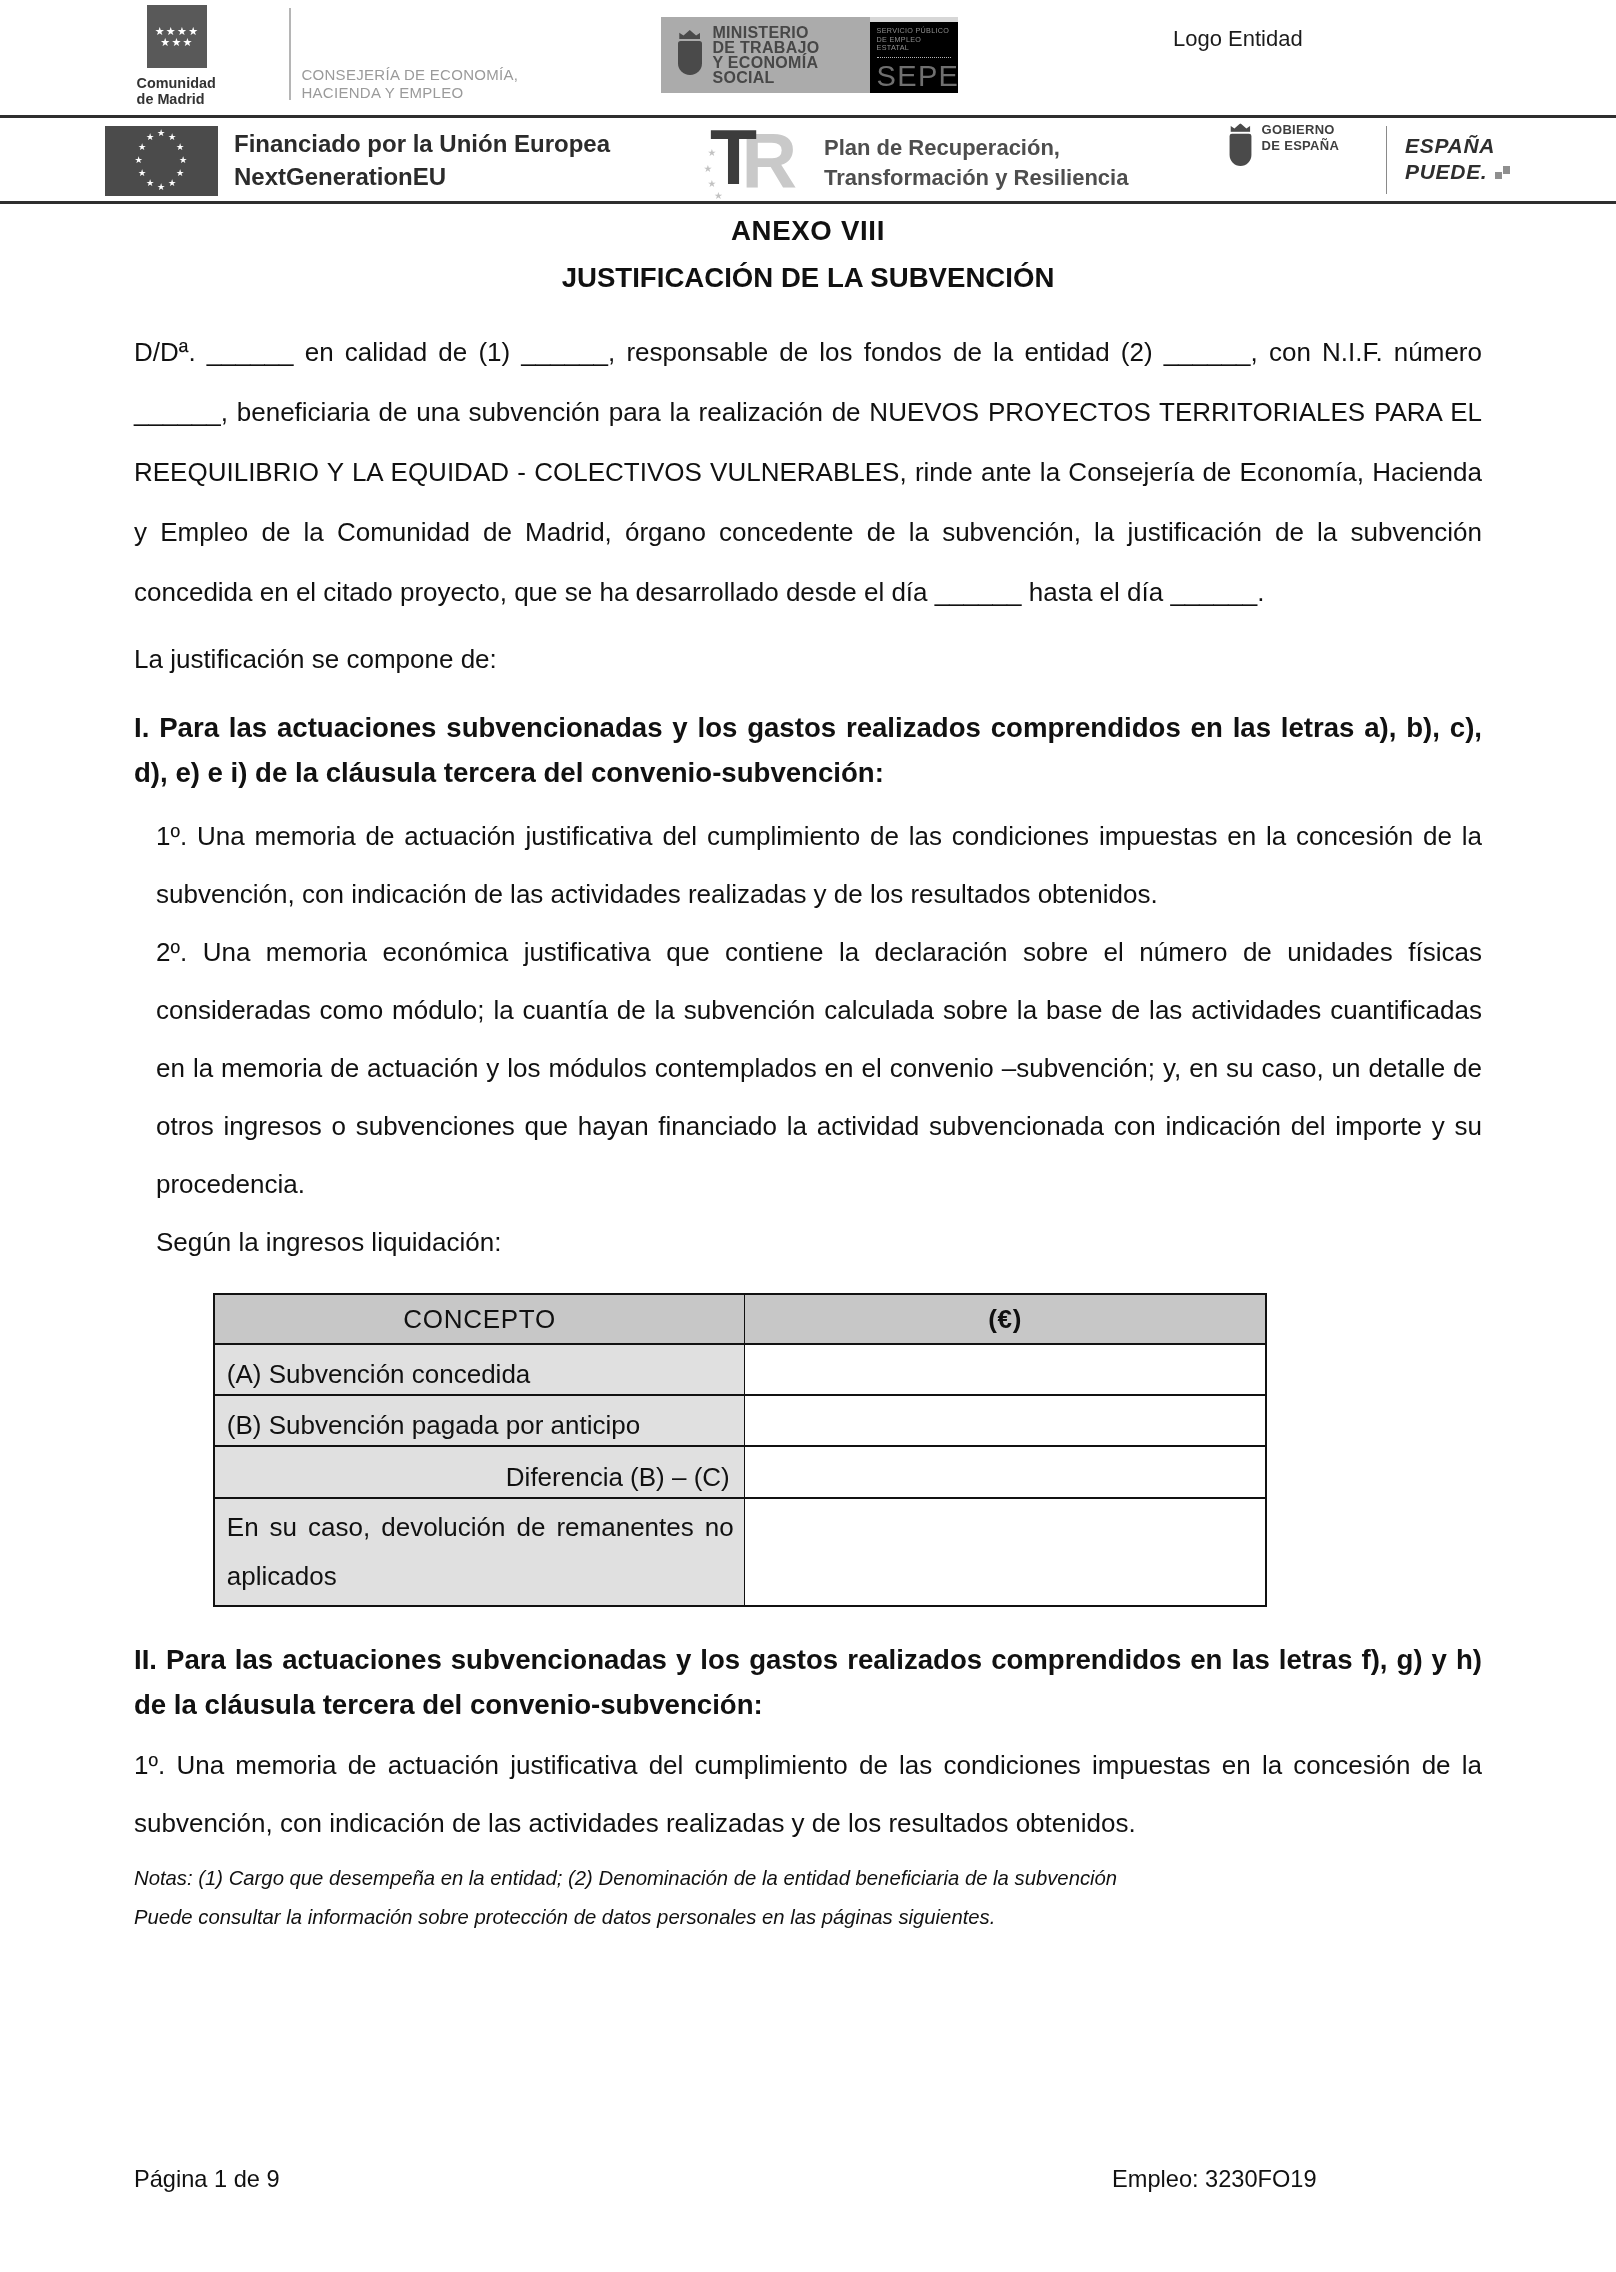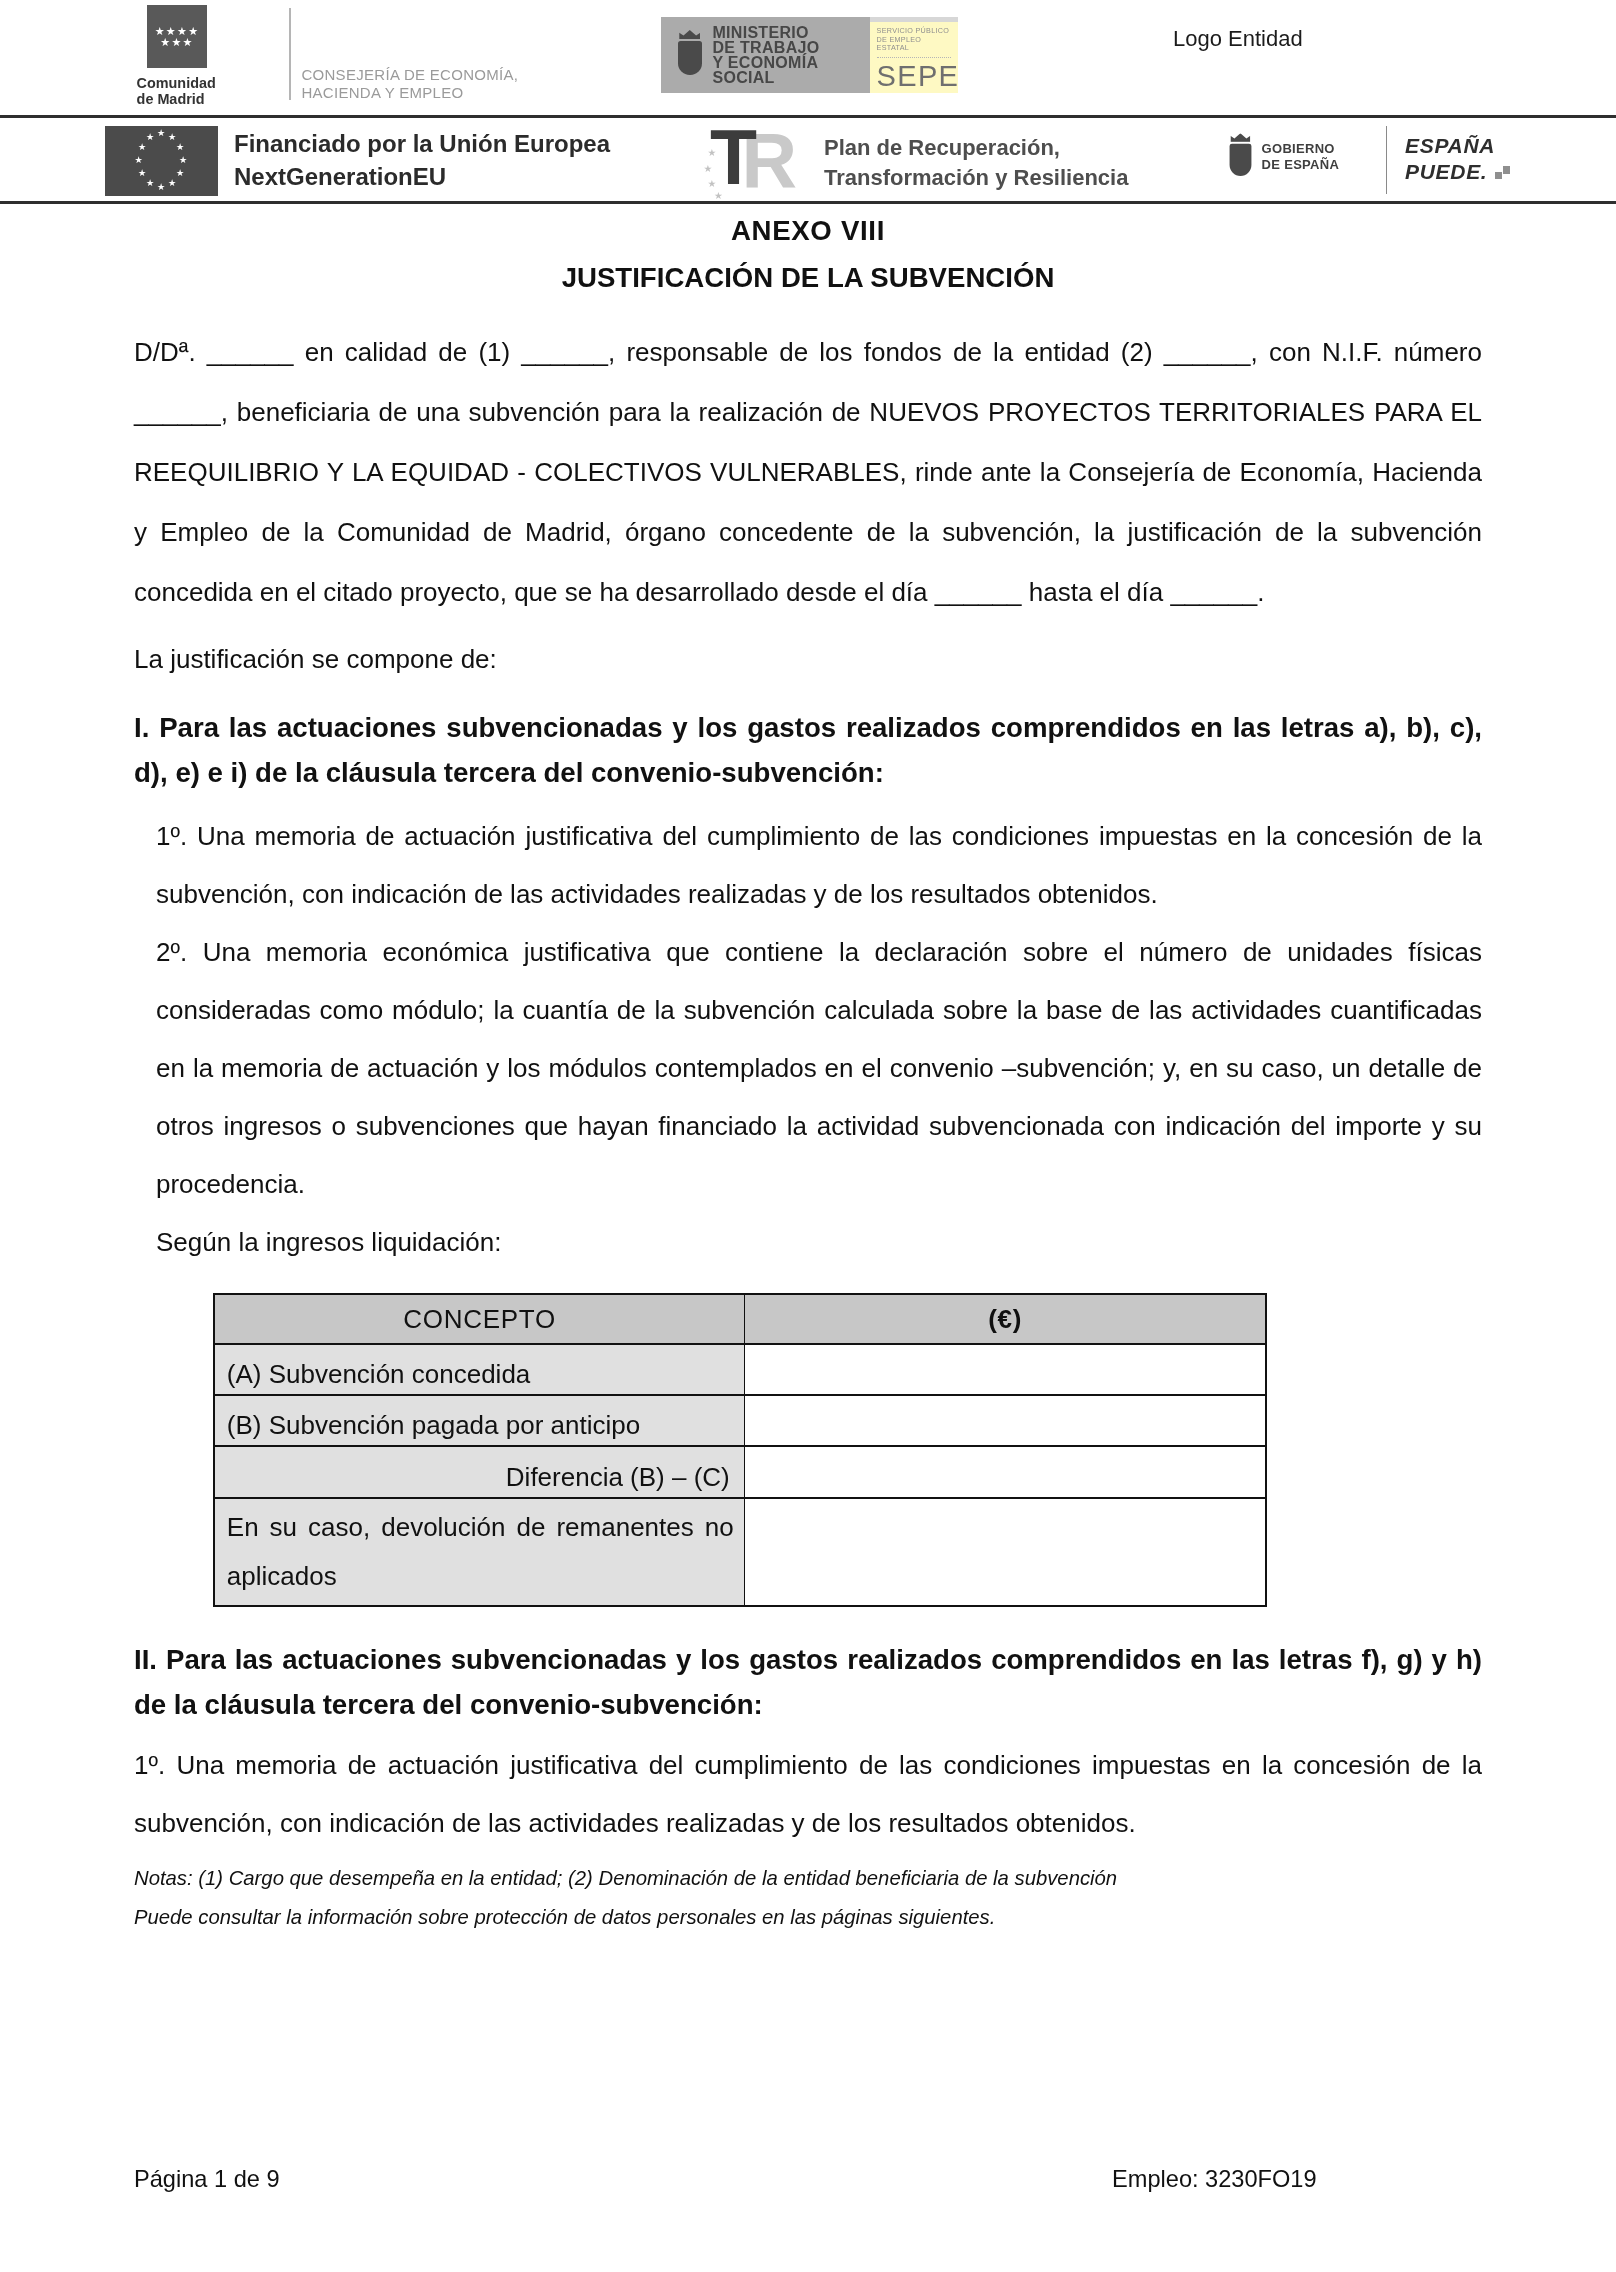--- a/index.html
+++ b/index.html
@@ -23,42 +23,42 @@
   .cm-dept { align-self:flex-end; font-size:15px; line-height:18.4px; color:#9a9a9a; padding-bottom:5.2px; letter-spacing:0.3px; }
 
   .min-block { position:absolute; left:661px; top:17px; display:flex; }
   .min-main { background:#ababab; width:209px; height:76px; display:flex; align-items:center; padding-left:14.4px; }
   .coat { position:relative; width:29px; height:50px; margin-right:10.5px; }
   .coat .crown { position:absolute; left:3.9px; top:0; width:21px; height:9.2px; background:#4a4a4a;
                  clip-path:polygon(0 100%,0 30%,20% 60%,50% 0,80% 60%,100% 30%,100% 100%); }
   .coat .shield { position:absolute; left:2.6px; top:10.5px; width:23.6px; height:34px; background:#4a4a4a;
                   border-radius:2.6px 2.6px 11.8px 11.8px; }
   .min-text { font-weight:bold; font-size:16px; line-height:15px; color:#474747; letter-spacing:0.3px; }
-  .sepe-box { background:#fef9c3; width:88px; height:76px; padding:3.9px 6.6px 0 6.6px; }
+  .sepe-box { background:#000000; width:88px; height:76px; padding:3.9px 6.6px 0 6.6px; }
   .sepe-strip { height:5.2px; background:#d7d7d7; margin:-3.9px -6.6px 5.2px -6.6px; }
   .sepe-small { font-size:7.2px; line-height:8.5px; color:#8f8f8f; letter-spacing:0.3px; }
   .sepe-line { border-top:1.3px dotted #b5b5b5; margin:3.9px 0 2.6px 0; }
   .sepe-big { font-size:29px; color:#6f6f6f; letter-spacing:1.3px; }
 
   .logo-entidad { position:absolute; left:1173px; top:26px; font-size:22px; color:#1c1c1c; }
 
   .hrule { position:absolute; left:0; width:1617px; height:3.3px; background:#2f2f2f; }
   .rule1 { top:115px; } .rule2 { top:201px; }
 
   
   .hrow2 { position:absolute; left:0; top:119px; width:1617px; height:82px; }
   .eu-flag { position:absolute; left:105px; top:6.6px; width:113px; height:70px; background:#4b4b4b; }
   .eu-flag .st { position:absolute; color:#fff; font-size:9.2px; line-height:9.2px; }
   .eu-text { position:absolute; left:234px; top:7.9px; font-weight:bold; font-size:24px; line-height:33px; color:#2b2b2b; }
   .tr-logo { position:absolute; left:710px; top:2.6px; width:100px; height:77px; }
   .tr-logo .r { position:absolute; left:31.5px; top:0; font-size:77px; line-height:77px; font-weight:bold; color:#c9c9c9; }
   .tr-logo .t { position:absolute; left:0; top:-2.6px; font-size:77px; line-height:77px; font-weight:bold; color:#3c3c3c; }
   .tr-logo .tst { position:absolute; color:#c2c2c2; font-size:9.8px; }
   .plan-text { position:absolute; left:824px; top:14.4px; font-weight:bold; font-size:22px; line-height:29.5px; color:#4e4e4e; }
-  .gob { position:absolute; left:1226px; top:13px; display:flex; align-items:center; }
+  .gob { position:absolute; left:1226px; top:3px; display:flex; }
   .gob .coat { transform:scale(0.95); margin-right:6.6px; }
   .gob-text { font-weight:bold; font-size:13px; line-height:16.4px; color:#3f3f3f; letter-spacing:0.3px; }
   .gob-vline { position:absolute; left:1386px; top:6.6px; width:1.3px; height:68px; background:#8a8a8a; }
   .esp { position:absolute; left:1405px; top:14.4px; font-style:italic; font-weight:bold; font-size:21px; line-height:26px; color:#2e2e2e; letter-spacing:0.7px; }
   .esp .stairs { display:inline-block; position:relative; width:19.7px; height:13px; }
   .esp .stairs i { position:absolute; background:#8f8f8f; width:7.2px; height:7.2px; }
   .esp .stairs i:nth-child(1){ left:9.2px; top:0; }
   .esp .stairs i:nth-child(2){ left:1.3px; top:5.9px; }
 
   

